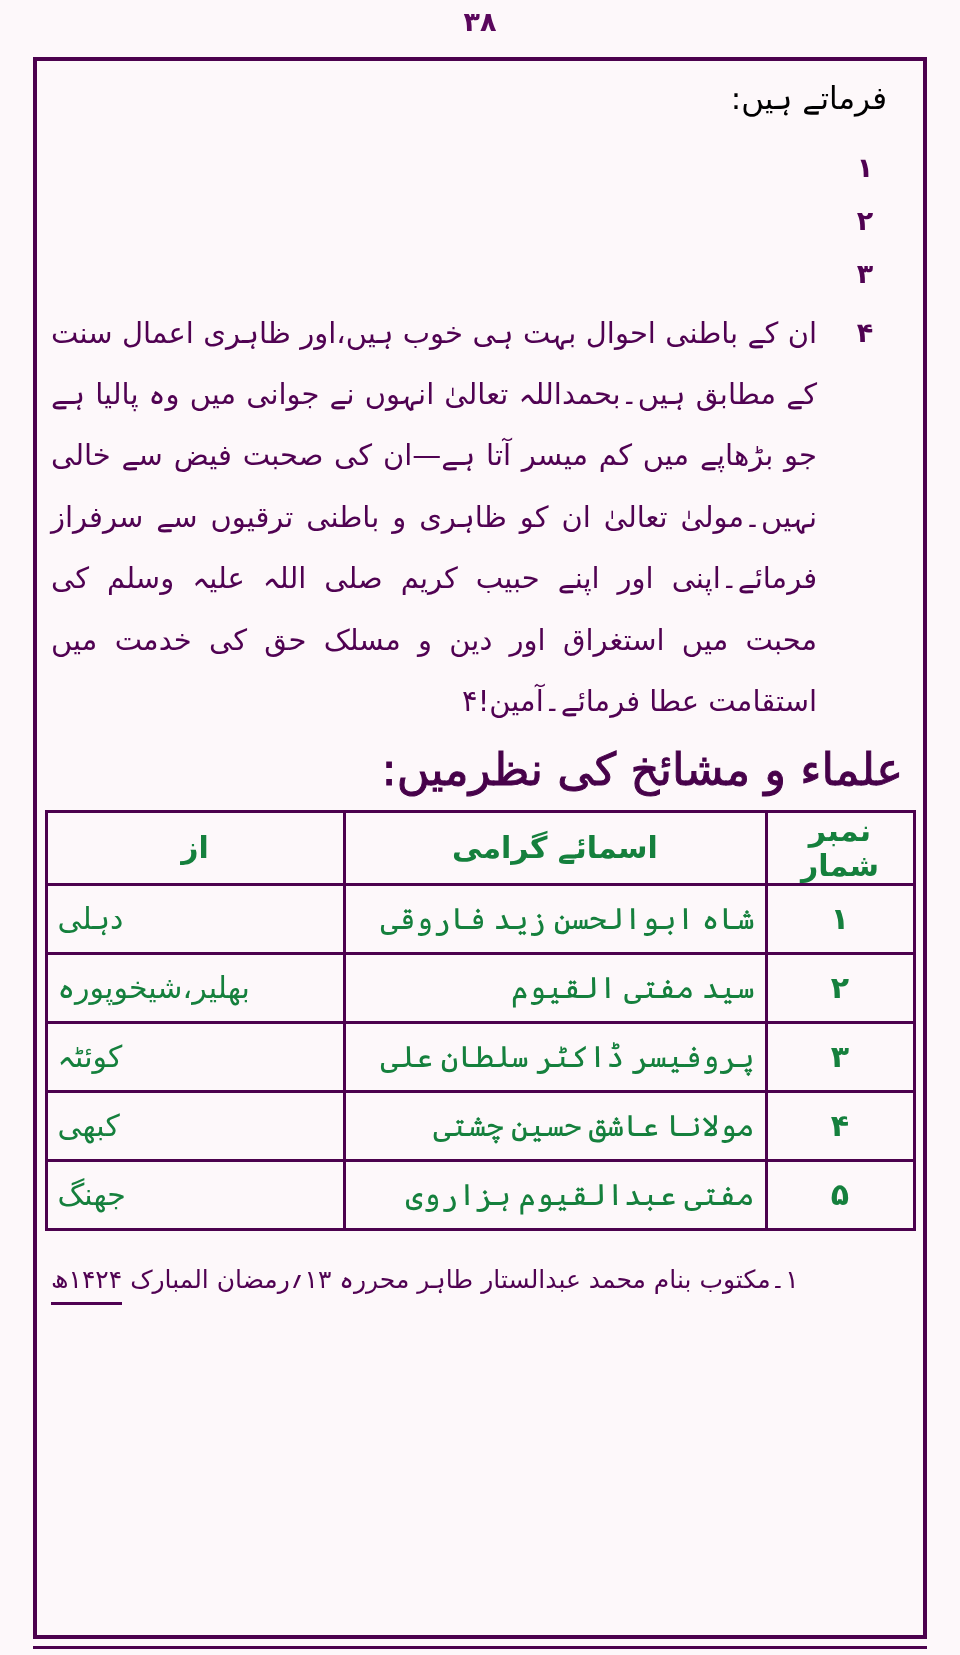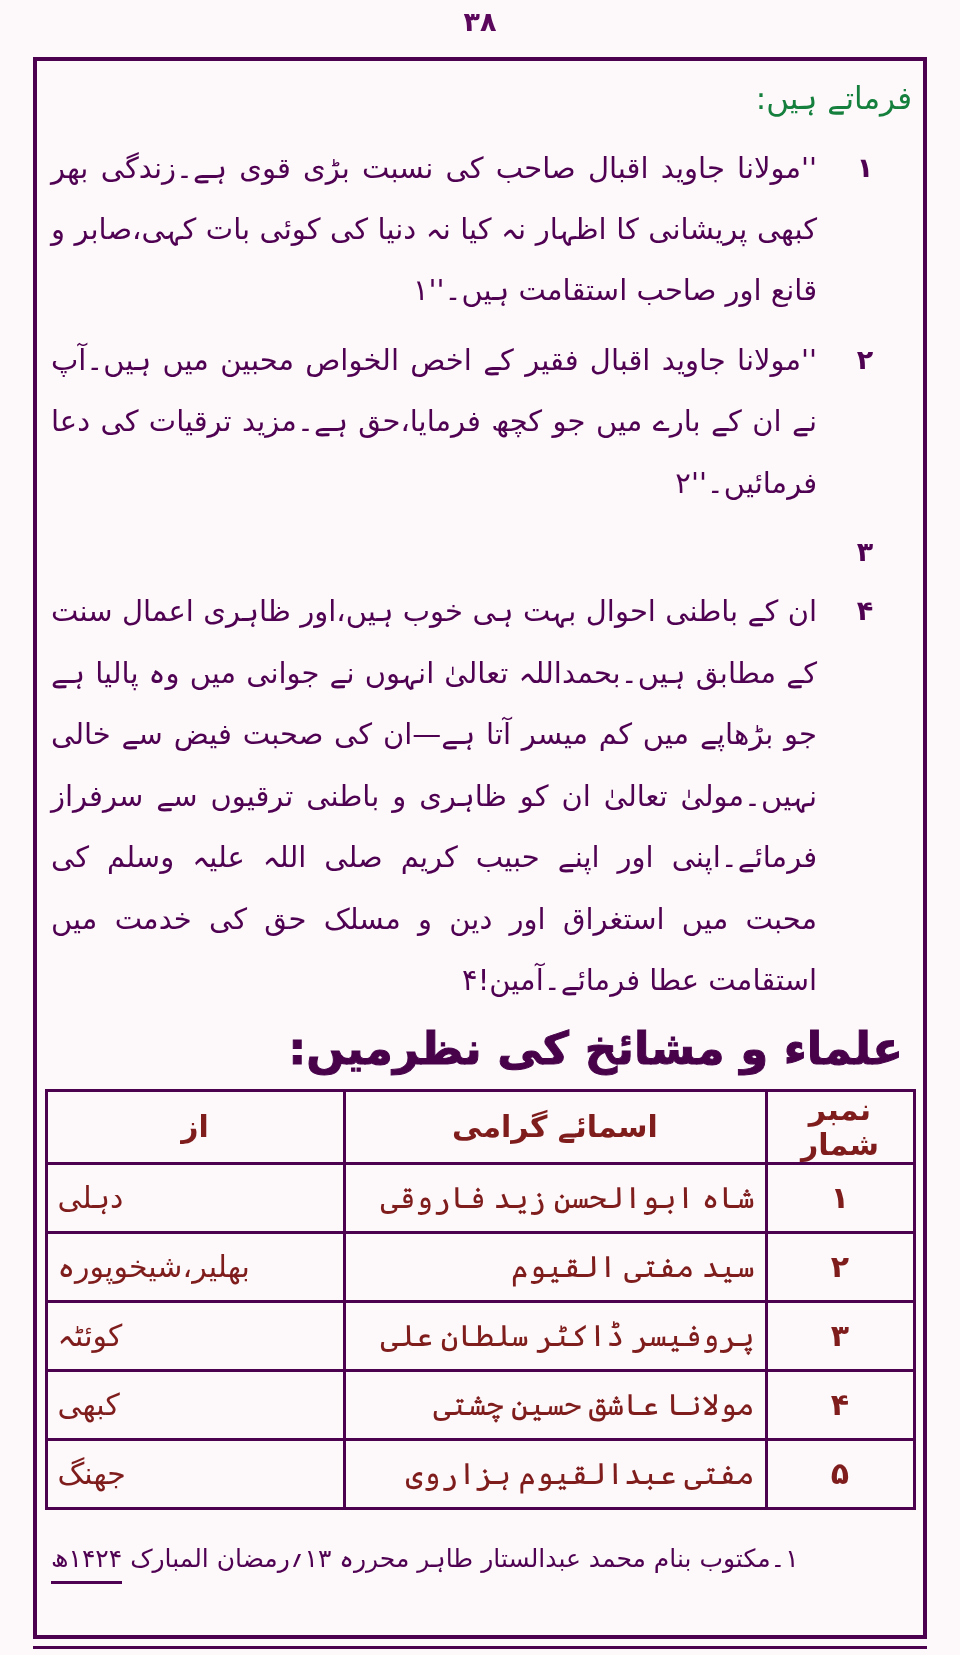--- a/index.html
+++ b/index.html
@@ -18,52 +18,52 @@
     position:absolute;left:33px;top:57px;width:886px;height:1574px;
     border:4px solid #4c024e;
     background:transparent;
     box-sizing:content-box;
   }
   .bottom-line{
     position:absolute;left:33px;top:1646px;width:894px;height:3px;
     background:#4c024e;
   }
   .intro{
-    margin:14px 11px 0 0;
-    text-align:right;font-size:31px;line-height:1.5;color:#15803d;
+    margin:14px 36px 0 0;
+    text-align:right;font-size:31px;line-height:1.5;color:#000000;
   }
   .quote{
     display:flex;direction:rtl;align-items:flex-start;
     padding:0 10px 0 14px;
   }
   .qnum{
     flex:0 0 96px;text-align:center;font-size:27px;font-weight:bold;
     padding-top:14px;color:#500252;
   }
   .qtext{
     flex:1;font-size:29px;line-height:2.12;
     text-align:justify;text-justify:inter-word;color:#500252;
   }
   .q1{margin-top:16px;}
   .q2{margin-top:8px;}
   .q3{margin-top:8px;}
   .q4{margin-top:14px;}
   .heading{
     margin:10px 20px 0 0;
-    text-align:right;font-size:45px;font-weight:bold;
+    text-align:right;font-size:45px;font-weight:normal;
     color:#47024a;letter-spacing:0.5px;
     -webkit-text-stroke:1px #47024a;
   }
   table.scholars{
     border-collapse:collapse;direction:rtl;
     margin:14px auto 0 auto;width:868px;table-layout:fixed;
   }
   table.scholars th,table.scholars td{
     border:3px solid #4c024e;
-    padding:0 10px;color:#7f1d1d;
+    padding:0 10px;color:#15803d;
   }
   table.scholars th{height:70px;font-size:30px;font-weight:bold;text-align:center;}
   table.scholars td{height:66px;font-size:30px;}
   col.c-serial{width:148px;}
   col.c-name{width:422px;}
   col.c-from{width:298px;}
   td.cell-serial{text-align:center;font-size:28px;font-weight:bold;}
   td.cell-name{text-align:right;padding-right:8px;font-family:Liberation Serif, serif;}
   td.cell-from{text-align:left;font-size:29px;}
   .footnotes{
@@ -81,26 +81,24 @@
 <body>
 
 <div class="page-number">۳۸</div>
 
 <div class="outer-box">
 
   <div class="intro">فرماتے ہیں:</div>
 
   <div class="quote q1">
     <div class="qnum">۱</div>
-    <div class="qtext">''مولانا جاوید اقبال صاحب کی نسبت بڑی قوی ہے۔زندگی بھر کبھی پریشانی کا اظہار نہ کیا نہ دنیا کی کوئی بات کہی،صابر و قانع اور صاحب استقامت ہیں۔''۱</div>
   </div>
 
   <div class="quote q2">
     <div class="qnum">۲</div>
-    <div class="qtext">''مولانا جاوید اقبال فقیر کے اخص الخواص محبین میں ہیں۔آپ نے ان کے بارے میں جو کچھ فرمایا،حق ہے۔مزید ترقیات کی دعا فرمائیں۔''۲</div>
   </div>
 
   <div class="quote q3">
     <div class="qnum">۳</div>
   </div>
 
   <div class="quote q4">
     <div class="qnum">۴</div>
     <div class="qtext">ان کے باطنی احوال بہت ہی خوب ہیں،اور ظاہری اعمال سنت کے مطابق ہیں۔بحمداللہ تعالیٰ انہوں نے جوانی میں وہ پالیا ہے جو بڑھاپے میں کم میسر آتا ہے—ان کی صحبت فیض سے خالی نہیں۔مولیٰ تعالیٰ ان کو ظاہری و باطنی ترقیوں سے سرفراز فرمائے۔اپنی اور اپنے حبیب کریم صلی اللہ علیہ وسلم کی محبت میں استغراق اور دین و مسلک حق کی خدمت میں استقامت عطا فرمائے۔آمین!۴</div>
   </div>

